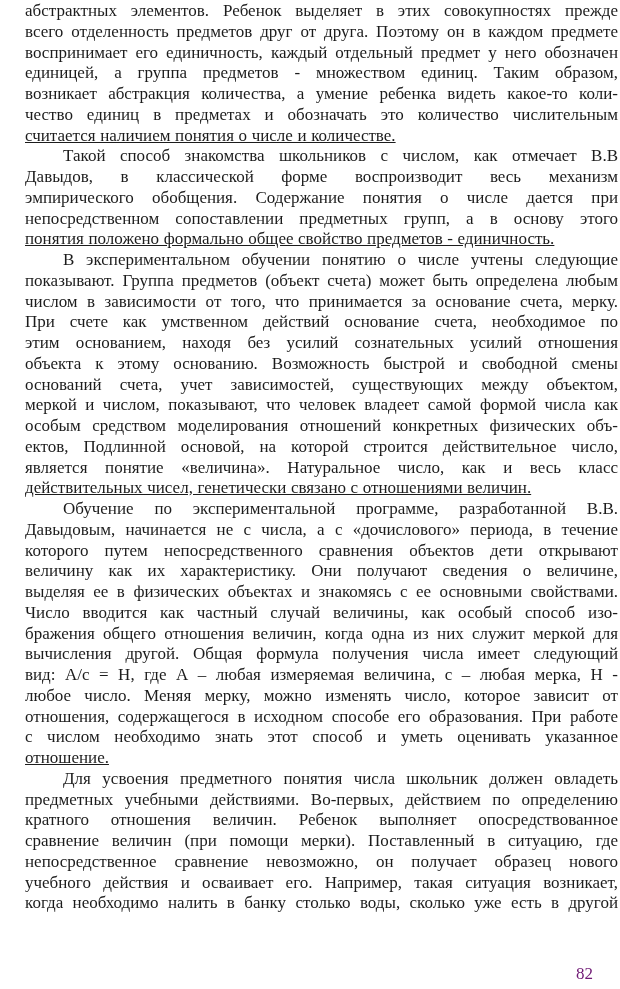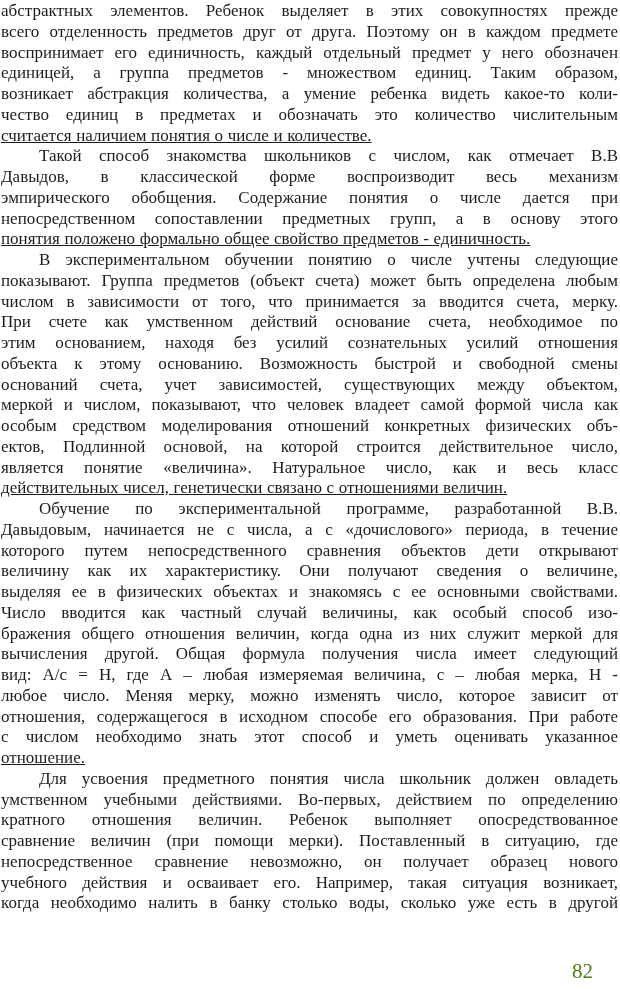--- a/index.html
+++ b/index.html
@@ -14,20 +14,21 @@
     background: #ffffff;
     color: #1c1c1c;
     font-family: "Liberation Serif", serif;
     overflow: hidden;
   }
   .text-block {
     position: absolute;
     top: 1px;
     left: 1px;
     right: 2px;
+    padding-left: 24px;
   }
   .line {
     font-size: 17px;
     line-height: 20.75px;
     height: 20.75px;
     overflow: hidden;
     text-align: justify;
     text-align-last: justify;
     word-spacing: 0.02em;
     white-space: nowrap;
@@ -36,23 +37,23 @@
     text-align-last: left;
     text-decoration: underline;
   }
   .line.indent {
     padding-left: 38px;
   }
   .page-number {
     position: absolute;
     right: 27px;
     bottom: 7px;
-    font-size: 21px;
+    font-size: 17px;
     line-height: 1;
-    color: #4d7c0f;
+    color: #701a75;
   }
 </style>
 </head>
 <body>
 
 <div class="page">
   <div class="text-block">
       <div class="line">абстрактных элементов. Ребенок выделяет в этих совокупностях прежде</div>
       <div class="line">всего отделенность предметов друг от друга. Поэтому он в каждом предмете</div>
       <div class="line">воспринимает его единичность, каждый отдельный предмет у него обозначен</div>
@@ -60,21 +61,21 @@
       <div class="line">возникает абстракция количества, а умение ребенка видеть какое-то коли-</div>
       <div class="line">чество единиц в предметах и обозначать это количество числительным</div>
       <div class="line end">считается наличием понятия о числе и количестве.</div>
       <div class="line indent">Такой способ знакомства школьников с числом, как отмечает В.В</div>
       <div class="line">Давыдов, в классической форме воспроизводит весь механизм</div>
       <div class="line">эмпирического обобщения. Содержание понятия о числе дается при</div>
       <div class="line">непосредственном сопоставлении предметных групп, а в основу этого</div>
       <div class="line end">понятия положено формально общее свойство предметов - единичность.</div>
       <div class="line indent">В экспериментальном обучении понятию о числе учтены следующие</div>
       <div class="line">показывают. Группа предметов (объект счета) может быть определена любым</div>
-      <div class="line">числом в зависимости от того, что принимается за вводится счета, мерку.</div>
+      <div class="line">числом в зависимости от того, что принимается за основание счета, мерку.</div>
       <div class="line">При счете как умственном действий основание счета, необходимое по</div>
       <div class="line">этим основанием, находя без усилий сознательных усилий отношения</div>
       <div class="line">объекта к этому основанию. Возможность быстрой и свободной смены</div>
       <div class="line">оснований счета, учет зависимостей, существующих между объектом,</div>
       <div class="line">меркой и числом, показывают, что человек владеет самой формой числа как</div>
       <div class="line">особым средством моделирования отношений конкретных физических объ-</div>
       <div class="line">ектов, Подлинной основой, на которой строится действительное число,</div>
       <div class="line">является понятие «величина». Натуральное число, как и весь класс</div>
       <div class="line end">действительных чисел, генетически связано с отношениями величин.</div>
       <div class="line indent">Обучение по экспериментальной программе, разработанной В.В.</div>
@@ -84,21 +85,21 @@
       <div class="line">выделяя ее в физических объектах и знакомясь с ее основными свойствами.</div>
       <div class="line">Число вводится как частный случай величины, как особый способ изо-</div>
       <div class="line">бражения общего отношения величин, когда одна из них служит меркой для</div>
       <div class="line">вычисления другой. Общая формула получения числа  имеет следующий</div>
       <div class="line">вид:  А/с = Н,  где А – любая измеряемая величина, с – любая мерка, Н -</div>
       <div class="line">любое число. Меняя мерку, можно изменять число, которое зависит от</div>
       <div class="line">отношения, содержащегося в исходном способе его образования. При работе</div>
       <div class="line">с числом необходимо знать этот способ и уметь оценивать указанное</div>
       <div class="line end">отношение.</div>
       <div class="line indent">Для усвоения предметного понятия числа школьник должен овладеть</div>
-      <div class="line">умственном учебными действиями. Во-первых, действием по определению</div>
+      <div class="line">предметных учебными действиями. Во-первых, действием по определению</div>
       <div class="line">кратного отношения величин. Ребенок выполняет опосредствованное</div>
       <div class="line">сравнение величин (при помощи мерки). Поставленный в ситуацию, где</div>
       <div class="line">непосредственное сравнение невозможно, он получает образец нового</div>
       <div class="line">учебного действия и осваивает его. Например, такая ситуация возникает,</div>
       <div class="line">когда необходимо налить в банку столько воды, сколько уже есть в другой</div>
     </div>
   <div class="page-number">82</div>
 </div>
 
 </body></html>

